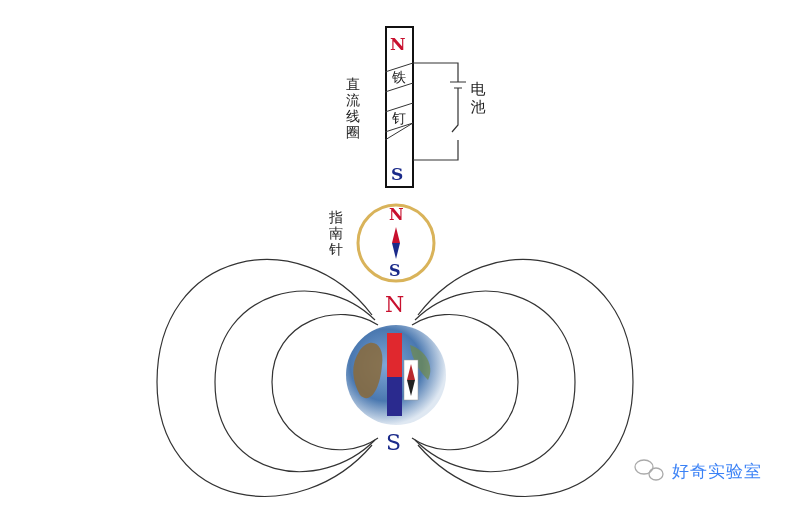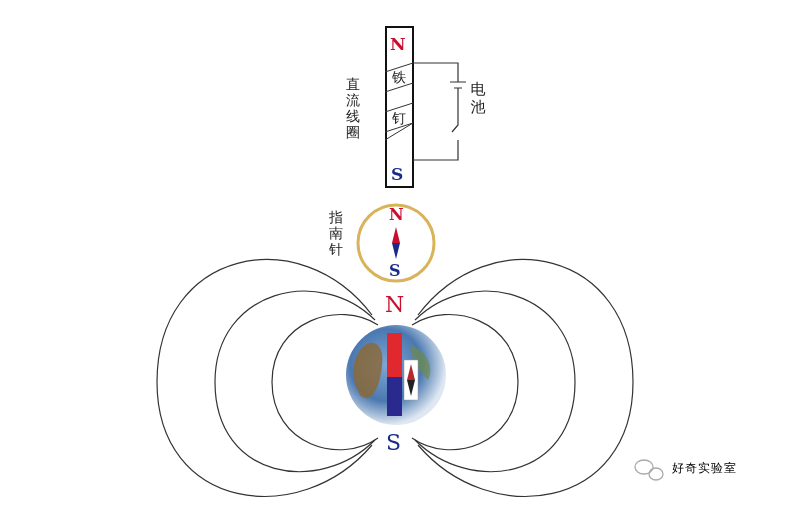--- a/index.html
+++ b/index.html
@@ -1,20 +1,20 @@
 <!DOCTYPE html>
 <html><head>
 <meta charset="utf-8">
 <style>
   html,body{margin:0;padding:0;background:#fff;}
   body{width:791px;height:508px;position:relative;overflow:hidden;font-family:"DejaVu Sans",sans-serif;}
   svg{position:absolute;left:0;top:0;}
   .lbl{position:absolute;font-size:14px;color:#222;line-height:16px;width:16px;text-align:center;}
   .pole{position:absolute;font-family:"DejaVu Serif",serif;font-weight:bold;}
-  .wm{position:absolute;left:672px;top:460px;font-size:12px;color:#000000;letter-spacing:1px;}
+  .wm{position:absolute;left:672px;top:460px;font-size:17px;color:#3b82f6;letter-spacing:1px;}
 </style>
 </head>
 <body>
 
 <svg width="791" height="508">
 
   <g fill="none" stroke="#333" stroke-width="1.2">
     <path d="M372,315 C300,220 157,250 157,382 C157,510 300,530 372,445"></path>
     <path d="M375,320 C320,265 215,290 215,382 C215,480 320,495 375,440"></path>
     <path d="M378,325 C340,300 272,320 272,382 C272,445 340,465 378,438"></path>

